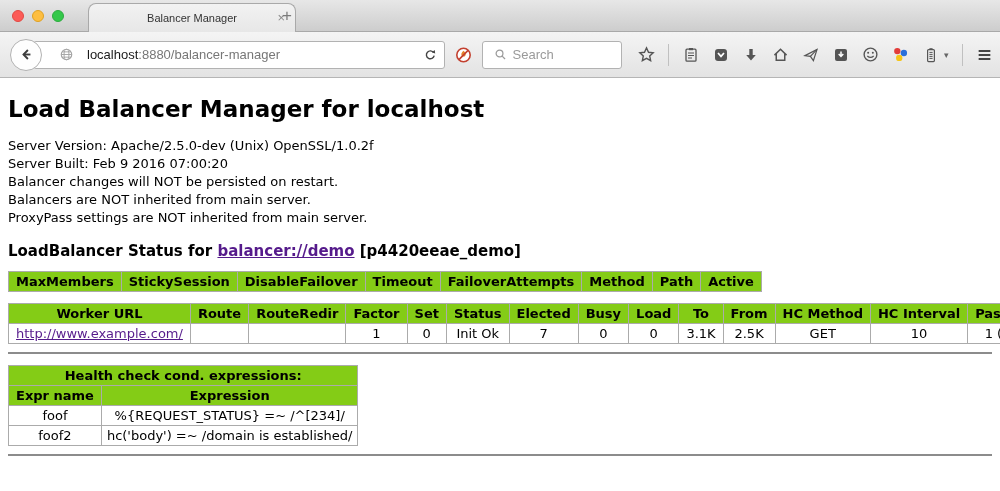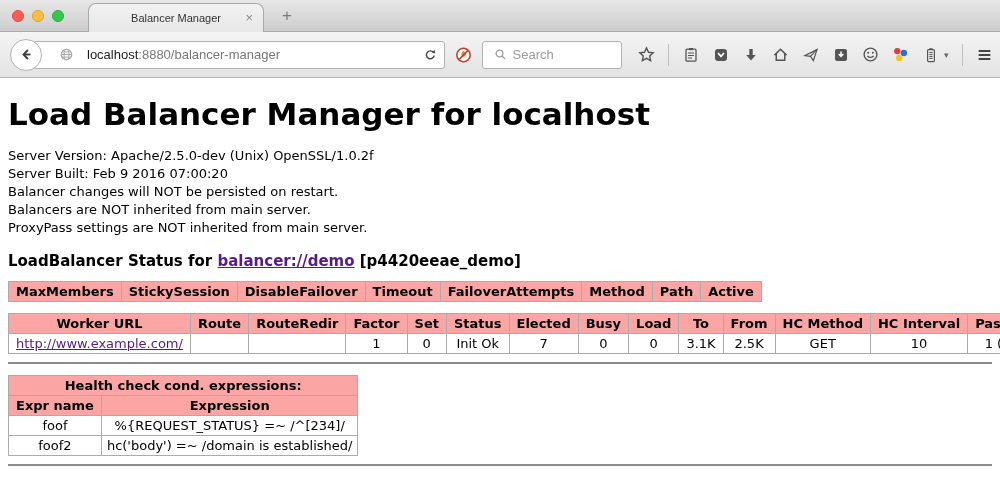--- a/index.html
+++ b/index.html
@@ -7,21 +7,21 @@
   body { font-family:"Liberation Sans", sans-serif; background:#fff; }
 
   
   .titlebar { height:32px; background:linear-gradient(#e7e7e7,#cdcdcd);
     border-bottom:1px solid #a9a9a9; position:relative; }
   .traffic { position:absolute; left:12px; top:10px; display:flex; gap:8px; }
   .light { width:12px; height:12px; border-radius:50%; }
   .light.red { background:#fc5b57; border:1px solid #e14943; }
   .light.yellow { background:#fdbe41; border:1px solid #e0a albumin32; border:1px solid #dfa123; }
   .light.green { background:#34c84a; border:1px solid #2dab3f; }
-  .tab { position:absolute; left:88px; top:3px; width:176px; height:29px;
+  .tab { position:absolute; left:88px; top:3px; width:208px; height:29px;
     background:linear-gradient(#f2f2f2,#e7e7e7); border:1px solid #a9a9a9; border-bottom:none;
     border-radius:8px 8px 0 0; display:flex; align-items:center; justify-content:center; }
   .tab-title { font-size:11px; color:#333; }
   .tab-close { position:absolute; right:10px; top:6px; font-size:13px; color:#8a8a8a; cursor:default; }
   .newtab { position:absolute; left:282px; top:6px; font-size:17px; color:#7a7a7a; }
 
   .toolbar { height:46px; background:linear-gradient(#f4f4f4,#e3e3e3);
     border-bottom:1px solid #b5b5b5; display:flex; align-items:center; padding:0 10px; gap:8px; }
   .back-btn { width:32px; height:32px; border-radius:50%; background:#fefefe; border:1px solid #b2b2b2;
     display:flex; align-items:center; justify-content:center; z-index:2; margin-right:-17px; flex:0 0 auto; }
@@ -36,27 +36,27 @@
     font-family:"Liberation Sans",sans-serif; color:#333; background:transparent; }
   .search-field input::placeholder { color:#9a9a9a; }
   .iconbar { display:flex; align-items:center; gap:13px; margin-left:8px; }
   .tool-icon { width:17px; height:17px; display:flex; align-items:center; justify-content:center; }
   .divider { width:1px; height:22px; background:#c0c0c0; }
   .caret { font-size:9px; color:#666; margin-left:-8px; }
 
   
   .page { background:#fff; padding:8px 8px 0 8px; font-family:"DejaVu Sans","Liberation Sans",sans-serif;
     color:#000; }
-  h1 { font-size:31px; margin:10px 0 15px 0; letter-spacing:0; }
+  h1 { font-size:23px; margin:10px 0 15px 0; letter-spacing:0; }
   .info-line { font-size:13px; line-height:18px; }
   h3.status { font-size:15px; margin-top:15px; font-weight:bold; }
   h3.status a { color:#551a8b; }
   table { border-collapse:collapse; margin-top:11px; font-size:13px; }
   th, td { border:1px solid #ababab; padding:2px 7px; text-align:center; white-space:nowrap; }
-  th { background:#fca5a5; font-weight:bold; }
+  th { background:#84cc16; font-weight:bold; }
   .worker-table { width:100%; }
   .worker-table th:first-child { width:180px; }
   .worker-table td:first-child { text-align:left; }
   a.worker-link { color:#551a8b; }
   hr { border:none; border-top:1px solid #8c8c8c; border-bottom:1px solid #8c8c8c;
     height:1px; background:#c9c9c9; margin:8px 0; }
   .health-table td.expr { padding:2px 5px; }
 </style>
 </head>
 <body>

